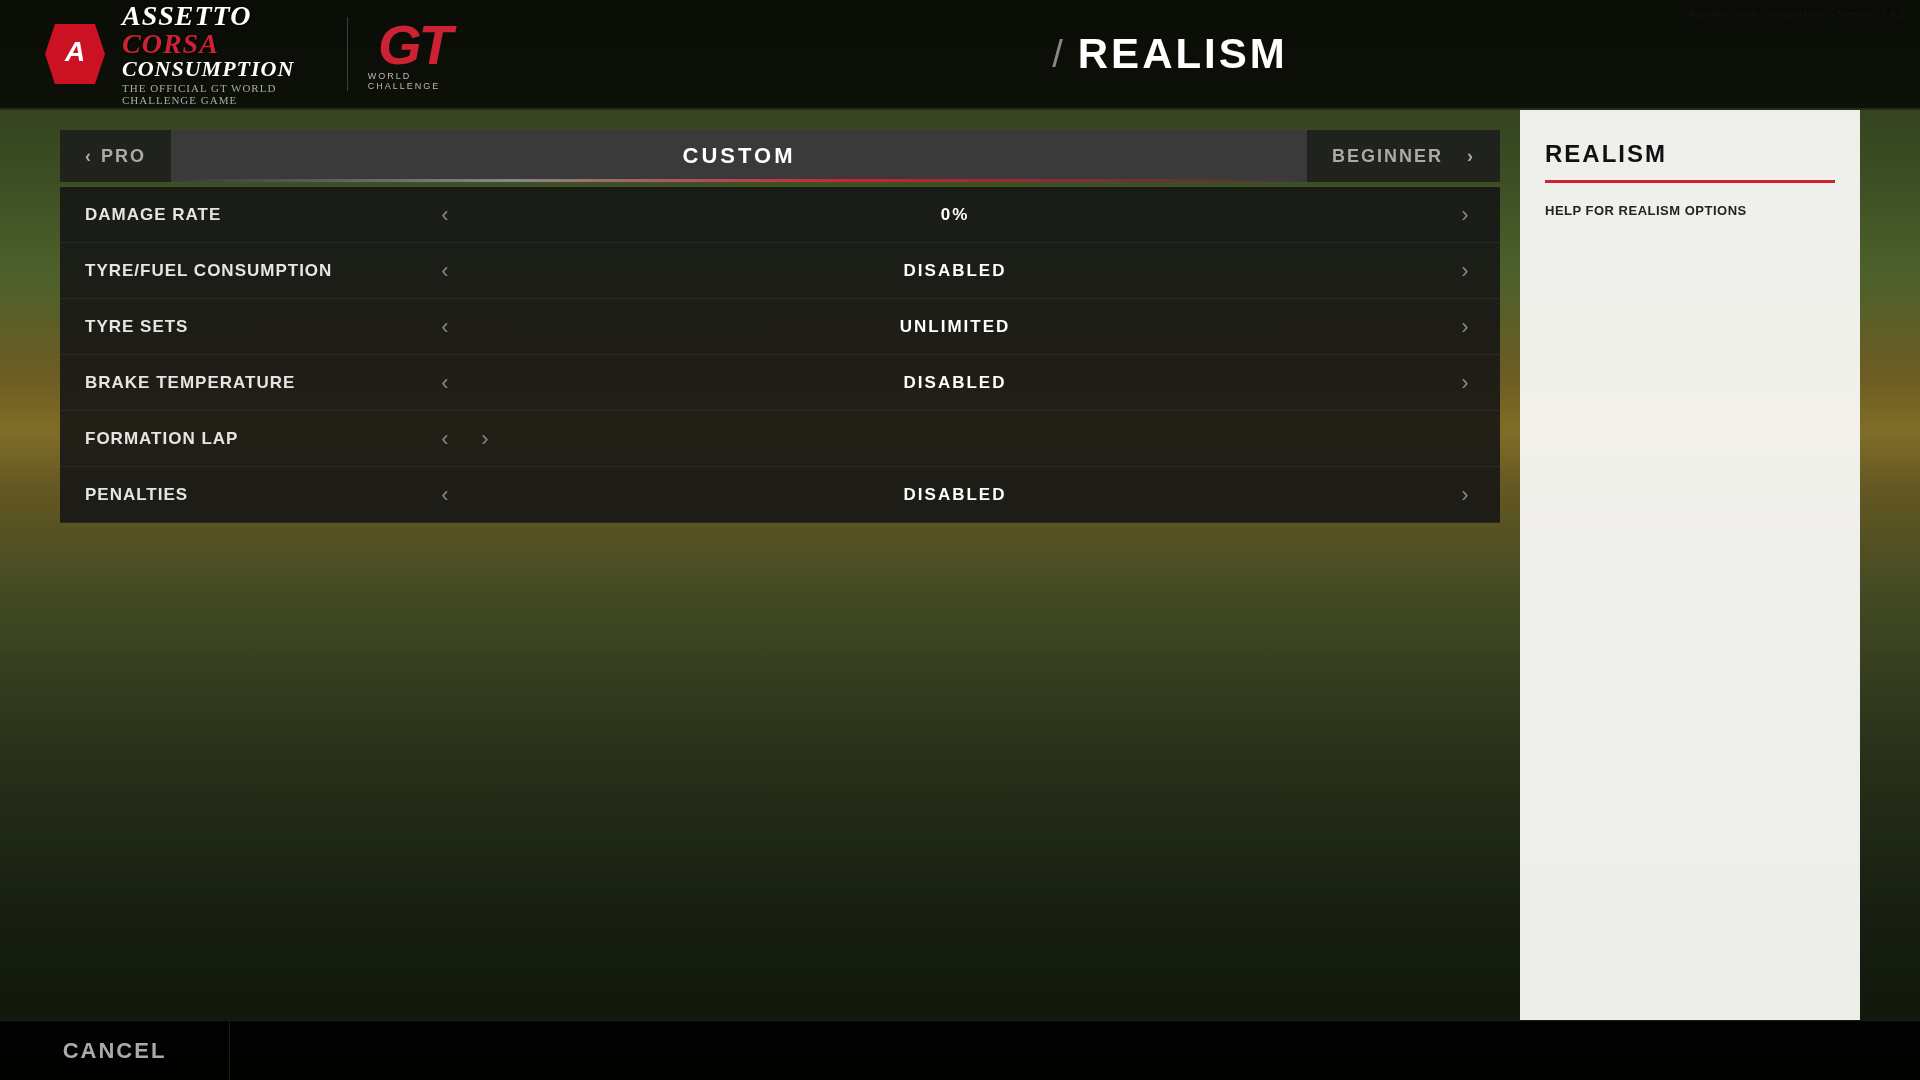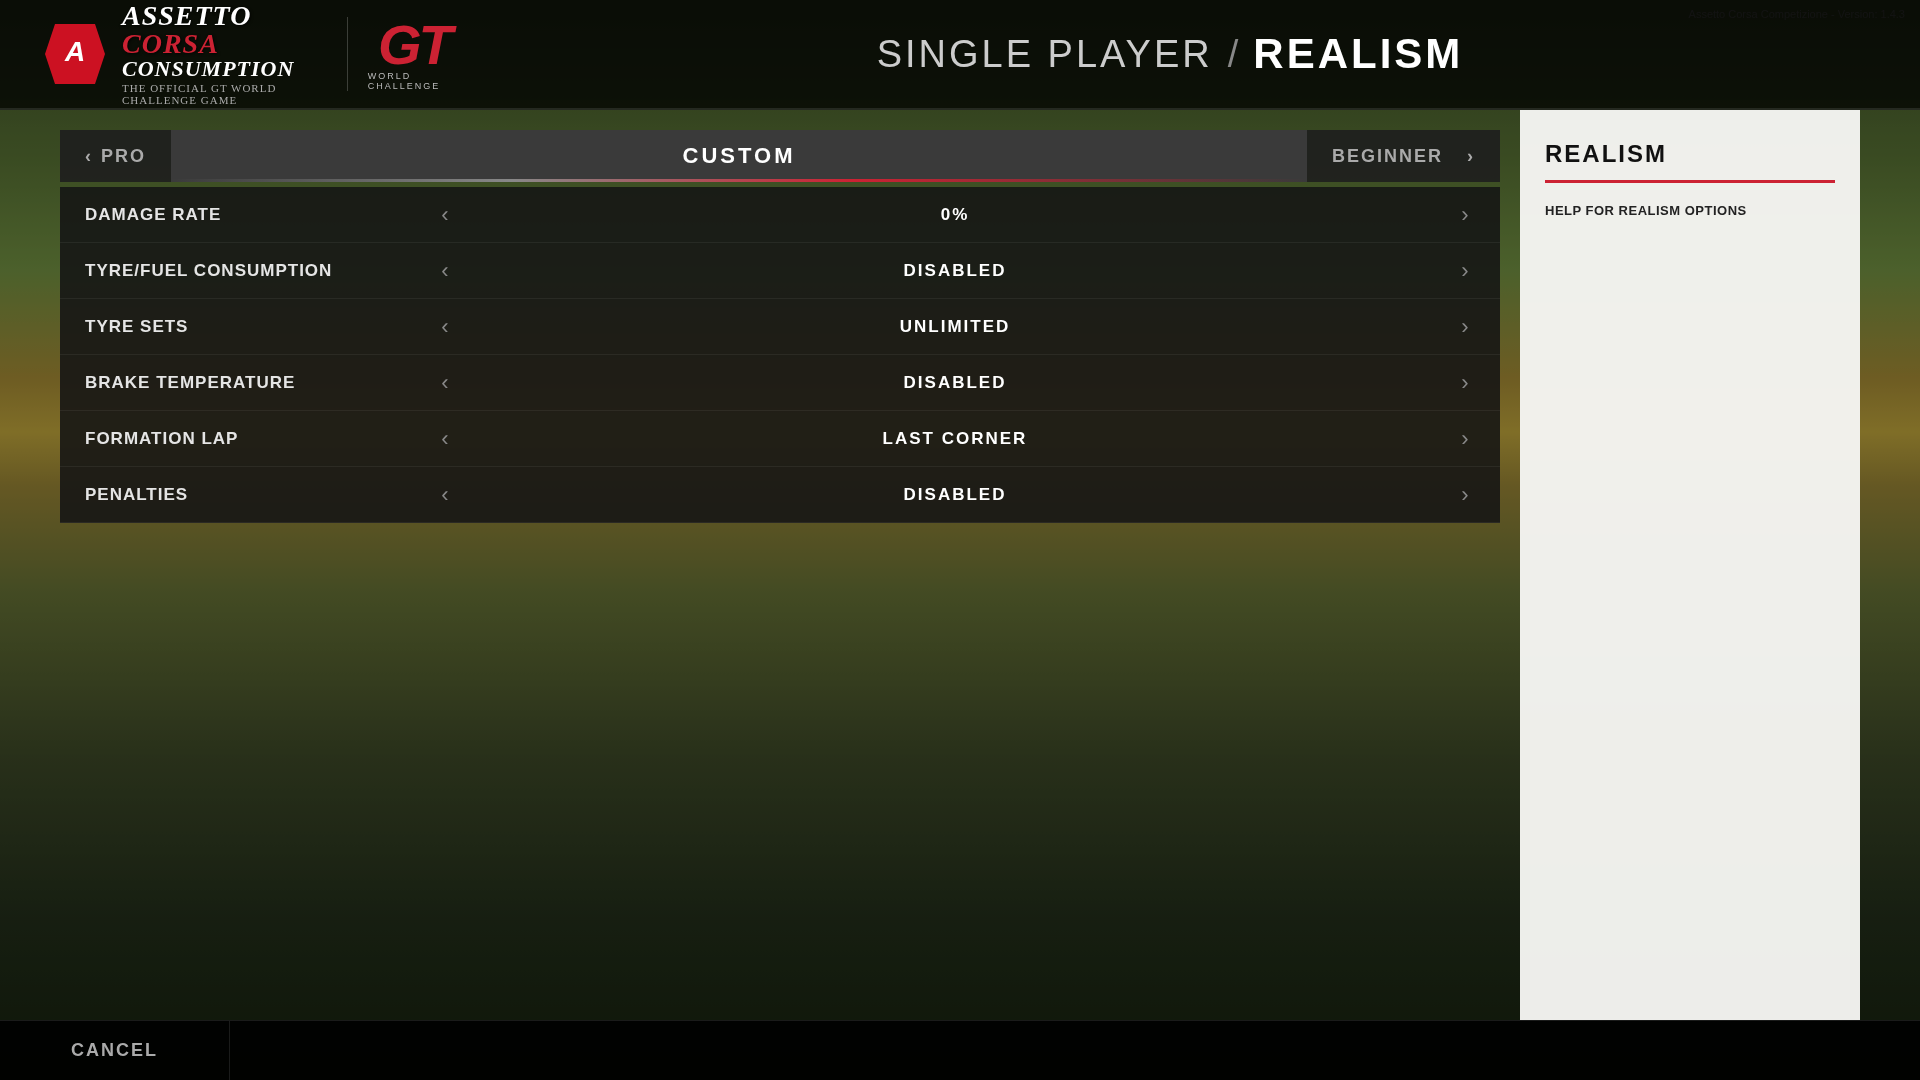--- a/index.html
+++ b/index.html
@@ -311,21 +311,21 @@
       display: flex;
       align-items: stretch;
       border-top: 1px solid rgba(255,255,255,0.1);
     }
 
     .bottom-btn {
       display: flex;
       align-items: center;
       justify-content: center;
       padding: 0 40px;
-      font-size: 18px;
+      font-size: 22px;
       font-weight: 700;
       letter-spacing: 2px;
       text-transform: uppercase;
       cursor: pointer;
       min-width: 230px;
     }
 
     .btn-cancel {
       color: #aaa;
       border-right: 1px solid rgba(255,255,255,0.1);
@@ -368,21 +368,20 @@
       </div>
     </div>
 
     <div style="display:flex;flex-direction:column;align-items:center;margin-left:15px;border-left:1px solid rgba(255,255,255,0.2);padding-left:20px;">
       <div style="font-size:56px;font-weight:900;font-style:italic;color:#cc2233;line-height:1;letter-spacing:-3px;">GT</div>
       <div style="font-size:9px;color:#bbb;letter-spacing:2px;text-transform:uppercase;margin-top:-2px;">WORLD CHALLENGE</div>
     </div>
   </div>
 
   <div class="title-area">
-    <span class="title-single-player">SINGLE PLAYER</span>
     <span class="title-separator">/</span>
     <span class="title-realism">REALISM</span>
   </div>
 </div>
 
 <div class="main-content">
 
   <div class="settings-panel">
 
     <div class="preset-selector">
@@ -423,21 +422,20 @@
       <div class="setting-row">
         <div class="setting-label">BRAKE TEMPERATURE</div>
         <div class="setting-arrow-left">‹</div>
         <div class="setting-value">DISABLED</div>
         <div class="setting-arrow-right">›</div>
       </div>
 
       <div class="setting-row">
         <div class="setting-label">FORMATION LAP</div>
         <div class="setting-arrow-left">‹</div>
-        <div class="setting-value">LAST CORNER</div>
         <div class="setting-arrow-right">›</div>
       </div>
 
       <div class="setting-row">
         <div class="setting-label">PENALTIES</div>
         <div class="setting-arrow-left">‹</div>
         <div class="setting-value">DISABLED</div>
         <div class="setting-arrow-right">›</div>
       </div>
 

